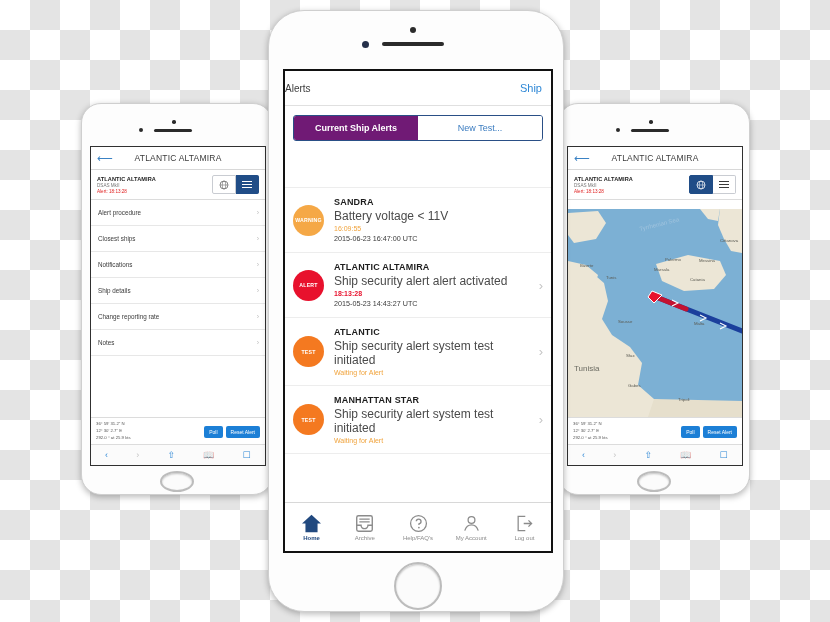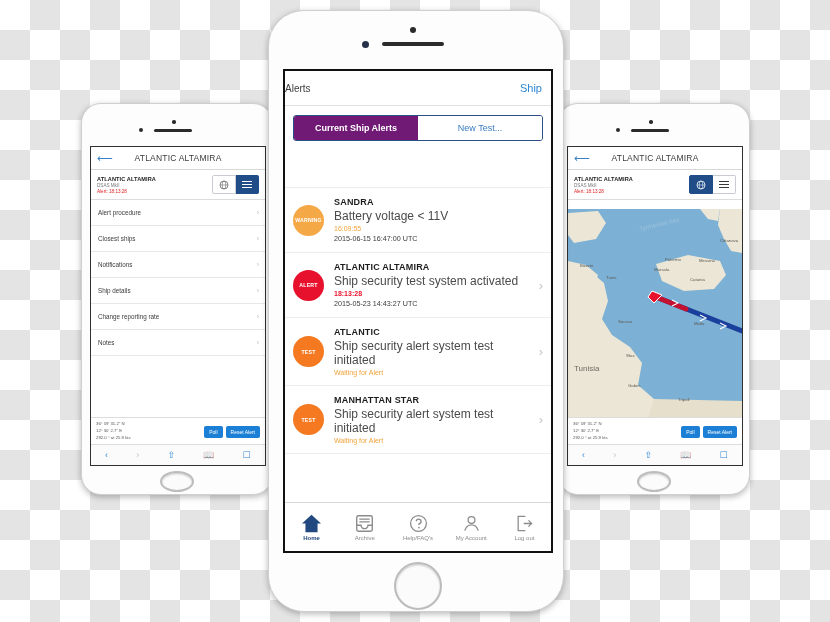--- a/index.html
+++ b/index.html
@@ -314,29 +314,29 @@
       </div>
 
       <div class="alert-list">
 
         <div class="alert-row">
           <div class="badge" style="background:#f5a846;">WARNING</div>
           <div class="alert-body">
             <div class="a-title">SANDRA</div>
             <div class="a-desc">Battery voltage &lt; 11V</div>
             <div class="a-time" style="color:#f0a33c;">16:09:55</div>
-            <div class="a-date">2015-06-15 16:47:00 UTC</div>
+            <div class="a-date">2015-06-23 16:47:00 UTC</div>
           </div>
         </div>
 
         <div class="alert-row">
           <div class="badge" style="background:#e8112d;">ALERT</div>
           <div class="alert-body">
             <div class="a-title">ATLANTIC ALTAMIRA</div>
-            <div class="a-desc">Ship security test system activated</div>
+            <div class="a-desc">Ship security alert alert activated</div>
             <div class="a-time" style="color:#e8112d;font-weight:bold;">18:13:28</div>
             <div class="a-date">2015-05-23 14:43:27 UTC</div>
           </div>
           <div class="a-chev">›</div>
         </div>
 
         <div class="alert-row">
           <div class="badge" style="background:#f47920;">TEST</div>
           <div class="alert-body">
             <div class="a-title">ATLANTIC</div>

